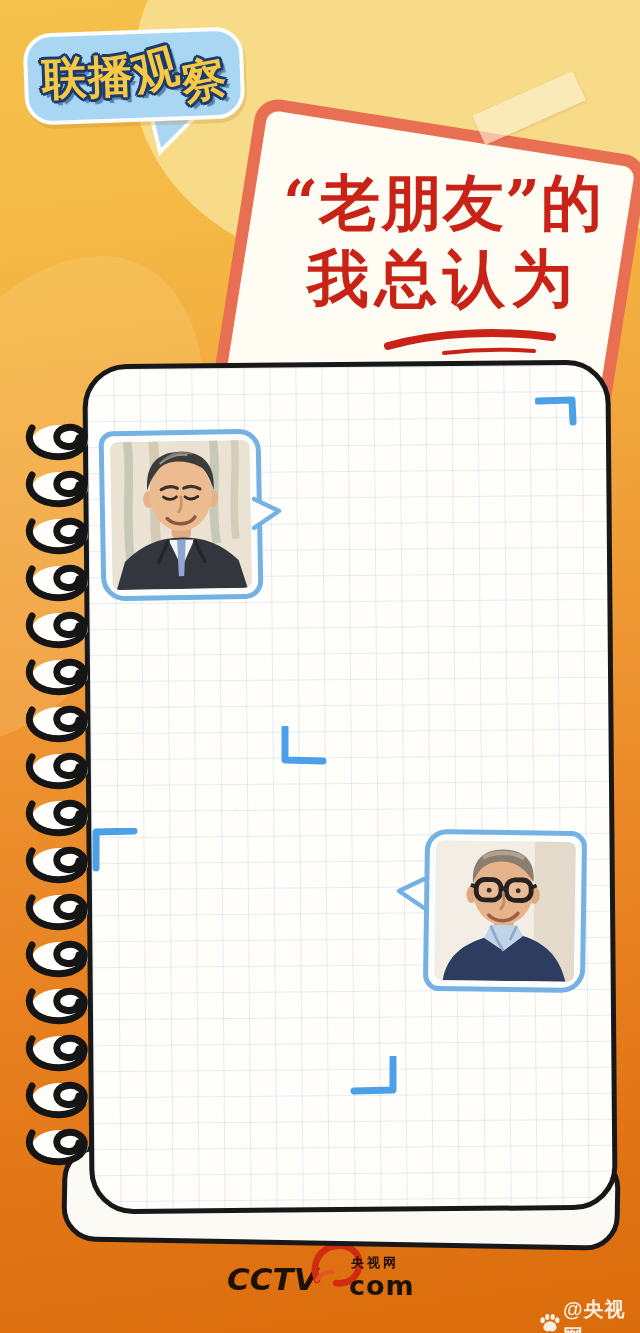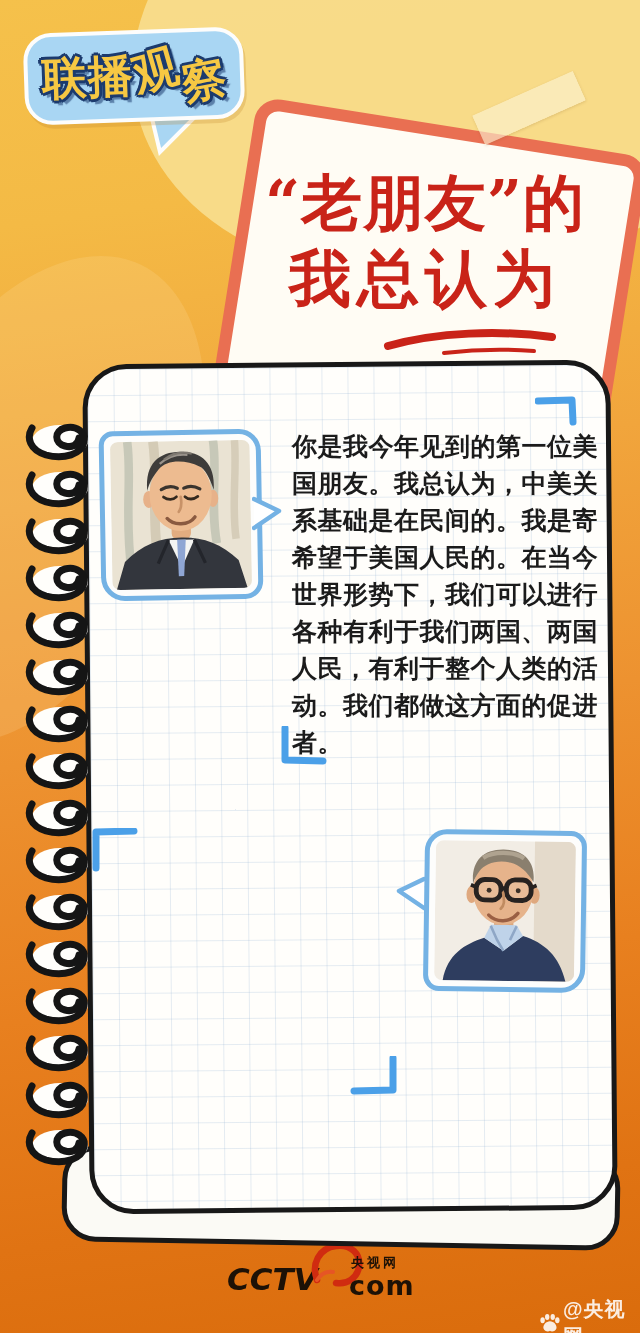--- a/index.html
+++ b/index.html
@@ -25,21 +25,21 @@
   .badge-text .c3{transform:rotate(-14deg) translateY(-5px);}
   .badge-text .c4{transform:rotate(-9deg) translateY(7px);}
 
   
   .title-card{position:absolute;left:258px;top:96px;width:372px;height:272px;z-index:1;
     background:#FFFCF4;border:12px solid #E96F52;border-radius:24px;
     transform:rotate(9deg);transform-origin:top left;}
   .tape{position:absolute;left:474px;top:92px;width:110px;height:32px;z-index:2;
     background:rgba(252,243,212,.62);transform:rotate(-24deg);
     box-shadow:0 1px 3px rgba(120,80,20,.18);}
-  .title-text{position:absolute;left:250px;top:172px;width:350px;z-index:3;text-align:center;
+  .title-text{position:absolute;left:268px;top:172px;width:350px;z-index:3;text-align:center;
     font-family:"DejaVu Serif","Liberation Serif",serif;font-weight:bold;color:#C92318;line-height:1.0;}
   .title-line1{font-size:61px;letter-spacing:1px;}
   .title-line2{font-size:62px;letter-spacing:6px;margin-top:15px;}
   .title-underline{position:absolute;left:382px;top:326px;z-index:3;}
 
   
   .page-under{position:absolute;left:62px;top:1150px;width:548px;height:86px;z-index:4;
     background:#FBFAF5;border:5px solid #181818;border-radius:34px;transform:rotate(1deg);}
   .page{position:absolute;left:86px;top:362px;width:518px;height:840px;z-index:5;
     border:5px solid #181818;border-radius:44px;transform:rotate(-0.5deg);
@@ -237,29 +237,20 @@
       <circle cx="50" cy="46" r="2.3" fill="#3A2F26"></circle>
       <circle cx="77" cy="46" r="2.3" fill="#3A2F26"></circle>
       <path d="M63,48 C64,55 65,59 61,63" stroke="#C08B60" stroke-width="2.5" fill="none" stroke-linecap="round"></path>
       <path d="M50,69 C57,76 70,76 77,67" stroke="#9A5F43" stroke-width="3.2" fill="none" stroke-linecap="round"></path>
     </svg>
   </div>
   <svg class="pointer" style="left:394px;top:876px" width="32" height="36" viewBox="0 0 32 36">
     <path d="M30,3 L5,15 L30,32" fill="#FFFFFF" stroke="#74B2E4" stroke-width="4.5" stroke-linejoin="round" stroke-linecap="round"></path>
   </svg>
 
-  <div class="q-text q1">你是我今年见到的第一位美
-国朋友。我总认为，中美关
-系基础是在民间的。我是寄
-希望于美国人民的。在当今
-世界形势下，我们可以进行
-各种有利于我们两国、两国
-人民，有利于整个人类的活
-动。我们都做这方面的促进
-者。</div>
 
   <div class="footer">
     <div class="cctv-row">
       <span class="cctv-word">CCTV</span>
       <svg class="cctv-swirl" width="54" height="52" viewBox="0 0 54 52">
         <path d="M8,40 C2,24 10,8 27,6 C42,4 52,14 50,27 C48,38 38,45 27,43" fill="none" stroke="#D02B10" stroke-width="6.5" stroke-linecap="round"></path>
         <path d="M8,40 C12,34 18,31 24,32" fill="none" stroke="#E65525" stroke-width="4" stroke-linecap="round"></path>
       </svg>
       <span class="cctv-cn">央视网</span>
       <span class="cctv-com">com</span>

